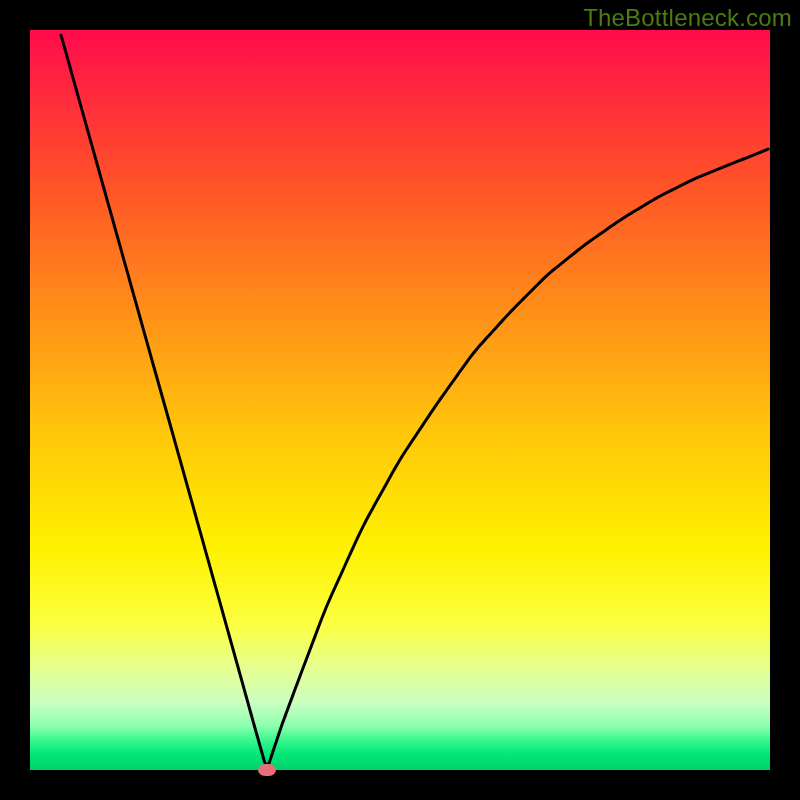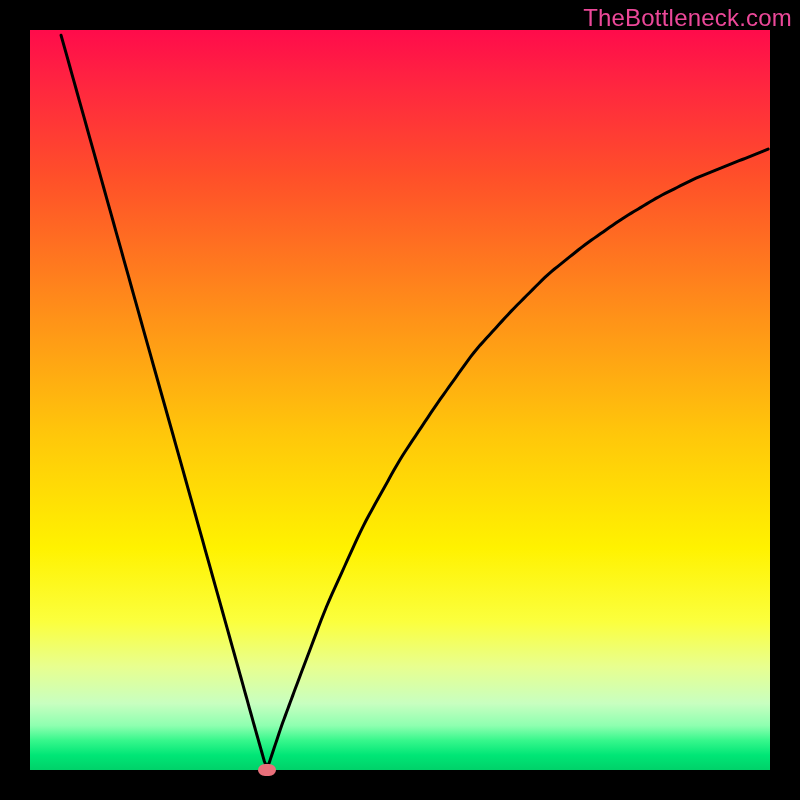--- a/index.html
+++ b/index.html
@@ -30,21 +30,21 @@
       #8effb0 94%,
       #37f78c 96%,
       #00e676 98%,
       #00d169 100%
     );
   }
   .watermark {
     position: absolute;
     top: 4px;
     right: 8px;
-    color: #ec4899;
+    color: #4d7c0f;
     font-size: 24px;
     font-weight: 500;
     letter-spacing: 0.2px;
     z-index: 5;
   }
   svg.curve {
     position: absolute;
     left: 0;
     top: 0;
     width: 740px;

